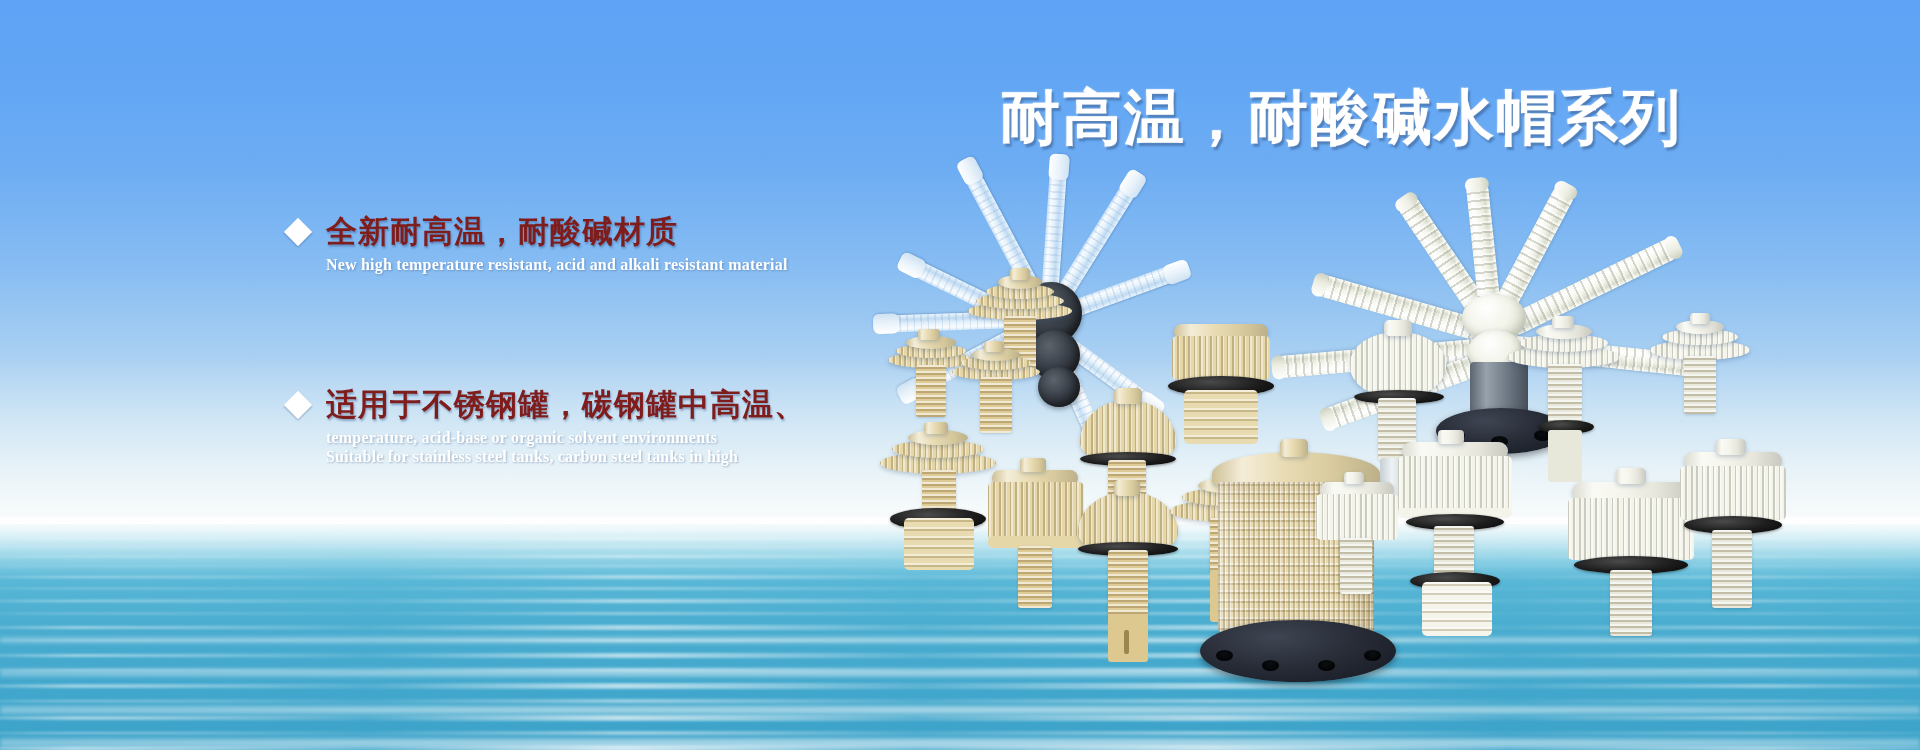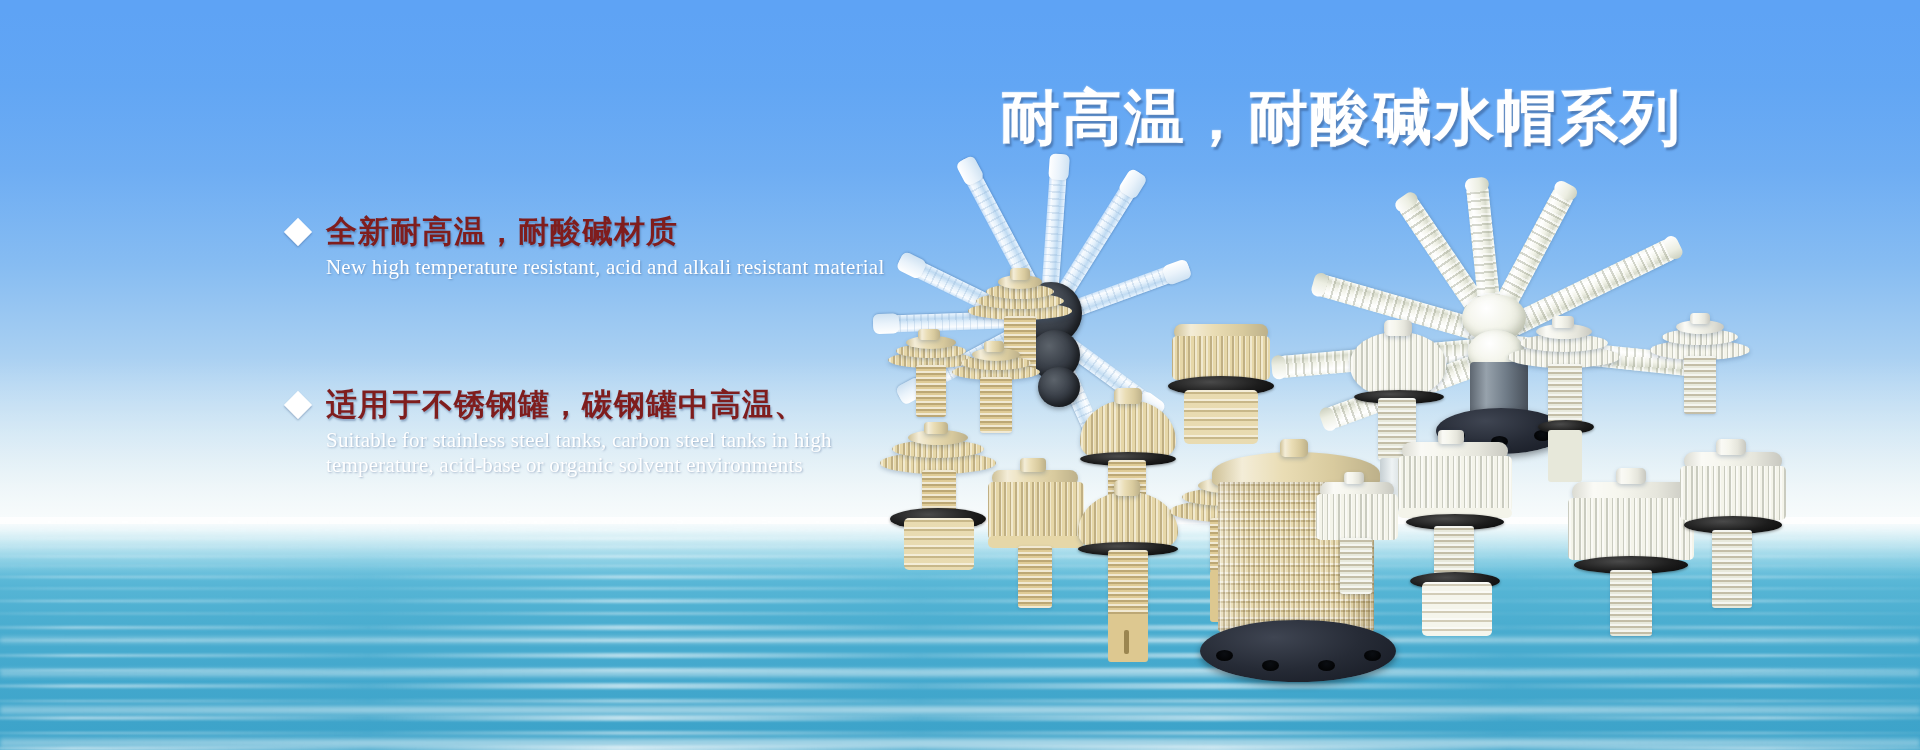--- a/index.html
+++ b/index.html
@@ -89,23 +89,24 @@
     box-shadow:1px 1px 2px rgba(40,70,120,.35);
   }
   .cn-lines { display:flex; flex-direction:column; }
   .cn {
     font-size:31px; font-weight:700; color:#7f1d1d; line-height:1.28;
     letter-spacing:1px;
     font-family:"DejaVu Sans","Liberation Sans", sans-serif;
     text-shadow:1px 2px 2px rgba(40,70,120,.38);
   }
   .en {
-    font-size:21px; color:#ffffff; line-height:1.22; letter-spacing:.2px;
+    font-size:16px; color:#ffffff; line-height:1.22; letter-spacing:.2px;
     font-family:"Liberation Serif","DejaVu Serif", serif;
     text-shadow:1px 1px 2px rgba(40,70,120,.35);
+    font-weight:bold;
   }
   #bullet-1 .en-wrap { margin-left:0; }
   .en-wrap { margin-top:3px; }
   #bullet-1 .en-wrap { padding-left:0; }
 
   
   #products { position:absolute; left:880px; top:150px; width:930px; height:510px; }
 
   
   .part { position:absolute; }
@@ -490,20 +491,20 @@
       </span>
     </div>
   </div>
 
   <div class="bullet-block" id="bullet-2">
     <div class="bullet-row">
       <span class="diamond"></span>
       <span class="cn-lines">
         <span class="cn">适用于不锈钢罐，碳钢罐中高温、</span>
         <span class="en-wrap">
+          <span class="en" style="display:block;">temperature, acid-base or organic solvent environments</span>
           <span class="en" style="display:block;">Suitable for stainless steel tanks, carbon steel tanks in high</span>
-          <span class="en" style="display:block;">temperature, acid-base or organic solvent environments</span>
         </span>
       </span>
     </div>
   </div>
 
 </div>
 
 </body></html>

